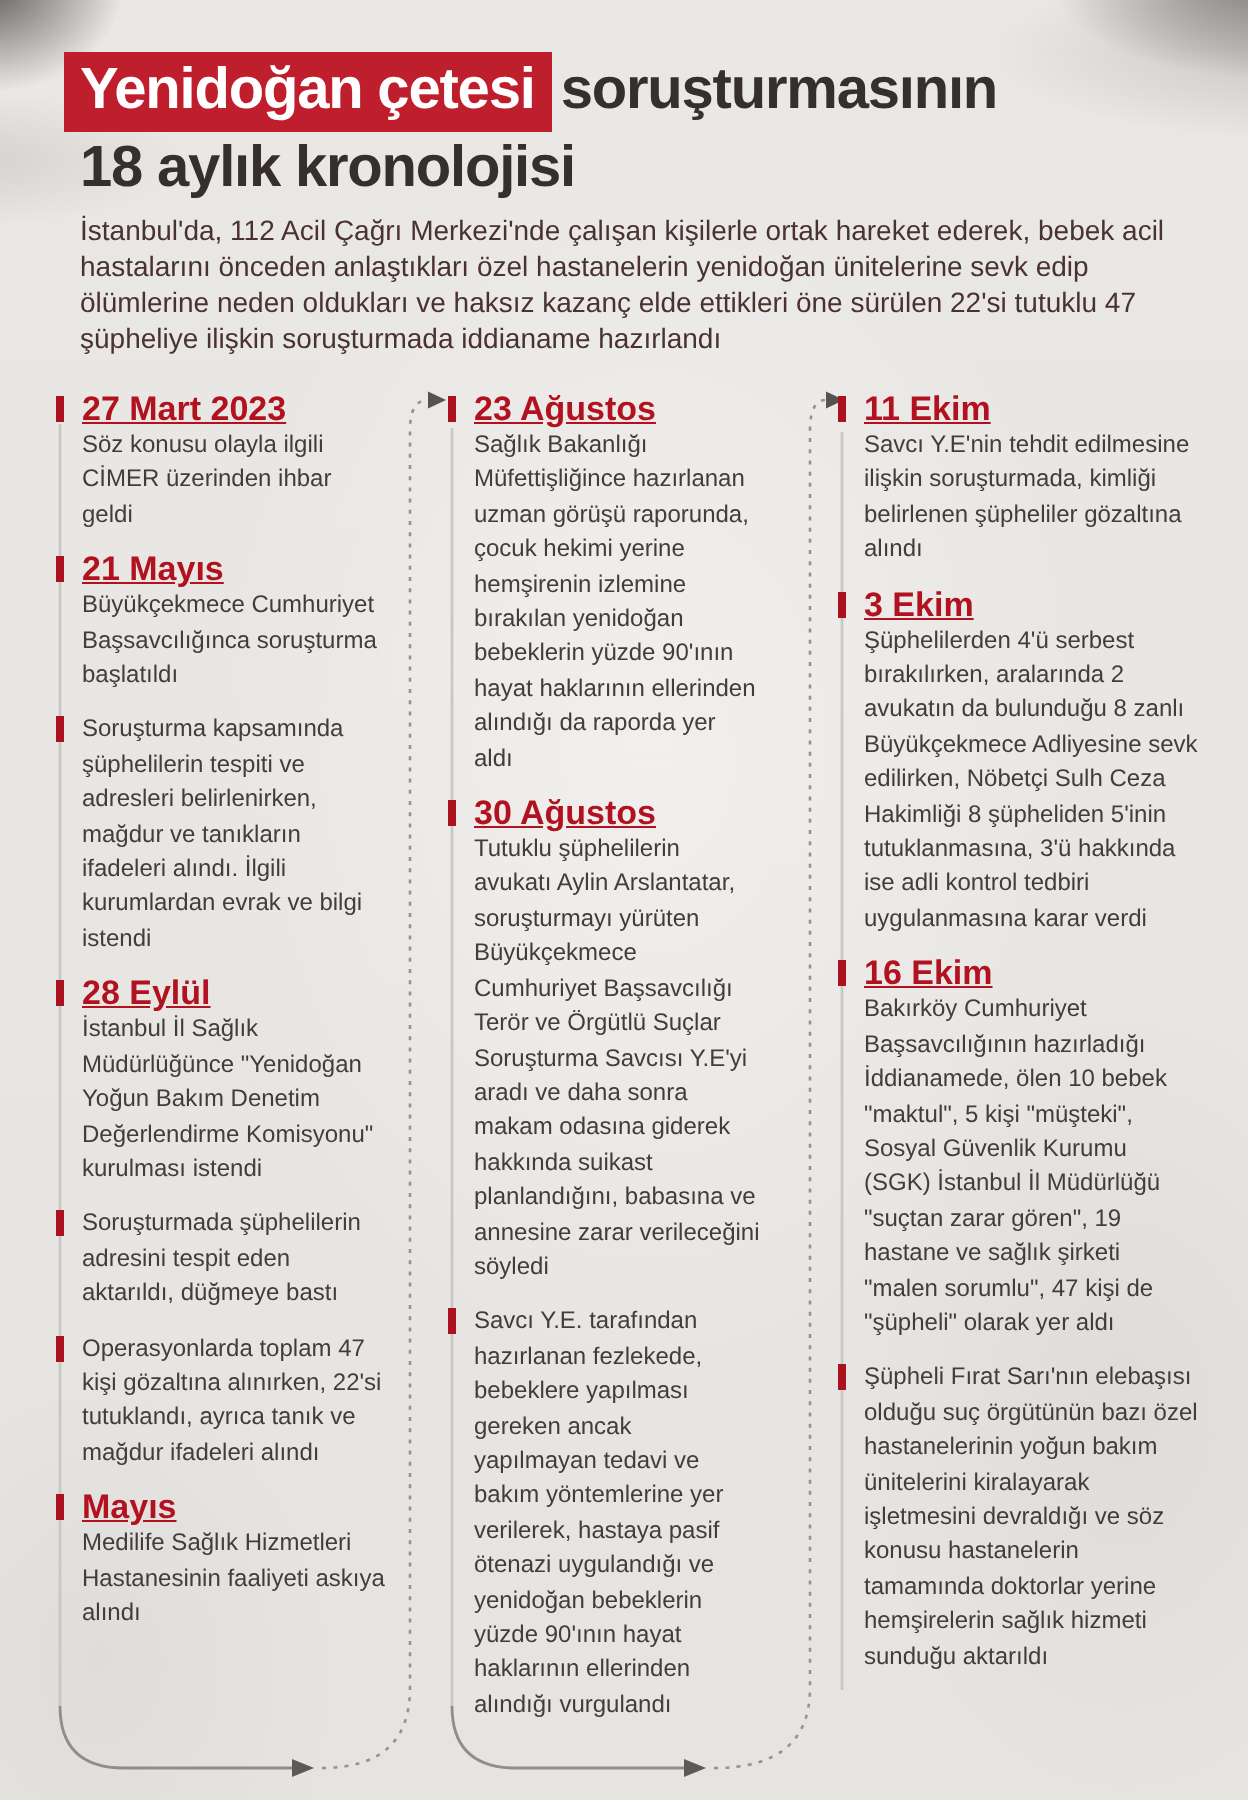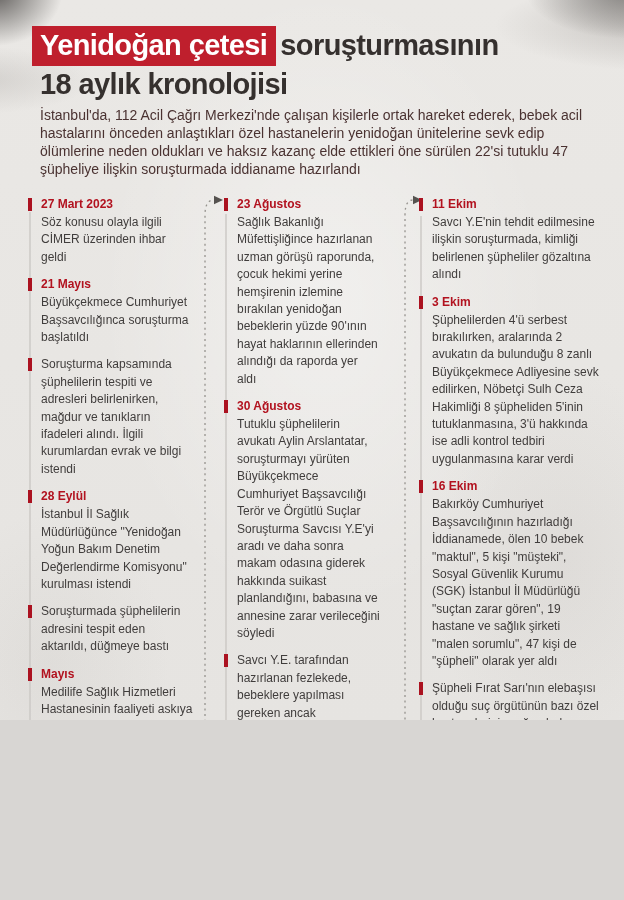--- a/index.html
+++ b/index.html
@@ -1,18 +1,18 @@
 <!DOCTYPE html>
 <html><head>
 <meta charset="utf-8">
 <style>
   html,body{margin:0;padding:0;background:#d8d6d3;}
   .canvas{
     position:relative;
-    width:624px;height:720px;
+    width:624px;height:900px;
     margin:0 auto;
     overflow:hidden;
     font-family:"Liberation Sans","DejaVu Sans",sans-serif;
     background:
       radial-gradient(95px 75px at -6px -8px,  rgba(40,37,35,.72), rgba(40,37,35,0) 72%),
       radial-gradient(150px 70px at 630px -10px, rgba(50,47,45,.55), rgba(50,47,45,0) 70%),
       radial-gradient(220px 60px at 660px 26px, rgba(110,104,99,.28), rgba(110,104,99,0) 75%),
       radial-gradient(150px 45px at -20px 80px, rgba(95,90,85,.16), rgba(95,90,85,0) 75%),
       radial-gradient(300px 420px at 52% 42%, rgba(255,255,255,.38), rgba(255,255,255,0) 75%),
       radial-gradient(180px 260px at 90% 78%, rgba(160,155,150,.12), rgba(160,155,150,0) 75%),
@@ -28,21 +28,21 @@
     position:absolute;left:40px;top:106px;width:552px;
     font-size:14px;line-height:18px;color:#4a3231;font-weight:normal;
   }
   
   .col{position:absolute;top:196px;z-index:2;}
   #col1{left:28px;width:166px;}
   #col2{left:224px;width:156px;}
   #col3{left:419px;width:181px;}
   .entry{position:relative;padding-left:13px;margin-bottom:10px;}
   .tick{position:absolute;left:0;top:2px;width:4px;height:13px;background:#ab1220;}
-  .date{margin:0 0 1px 0;font-size:12px;line-height:17px;font-weight:bold;color:#b2121f;}
+  .date{margin:0 0 1px 0;font-size:17px;line-height:17px;font-weight:bold;color:#b2121f;text-decoration:underline;}
   .date:empty{display:none;}
   .entry p{margin:0;font-size:12px;line-height:17.4px;color:#403d3c;}
   .flow{position:absolute;left:0;top:0;z-index:1;}
 </style>
 </head>
 <body>
 
 <div class="canvas">
 
   <svg class="flow" width="624" height="900" viewBox="0 0 624 900">
@@ -94,20 +94,25 @@
       <h3 class="date">28 Eylül</h3>
       <p>İstanbul İl Sağlık Müdürlüğünce "Yenidoğan Yoğun Bakım Denetim Değerlendirme Komisyonu" kurulması istendi</p>
     </div>
     <div class="entry">
       <span class="tick"></span>
 
       <p>Soruşturmada şüphelilerin adresini tespit eden aktarıldı, düğmeye bastı</p>
     </div>
     <div class="entry">
       <span class="tick"></span>
+
+      <p>Operasyonlarda toplam 47 kişi gözaltına alınırken, 22'si tutuklandı, ayrıca tanık ve mağdur ifadeleri alındı</p>
+    </div>
+    <div class="entry">
+      <span class="tick"></span>
       <h3 class="date">Mayıs</h3>
       <p>Medilife Sağlık Hizmetleri Hastanesinin faaliyeti askıya alındı</p>
     </div>
   </div>
 
   <div class="col" id="col2">
     <div class="entry">
       <span class="tick"></span>
       <h3 class="date">23 Ağustos</h3>
       <p>Sağlık Bakanlığı Müfettişliğince hazırlanan uzman görüşü raporunda, çocuk hekimi yerine hemşirenin izlemine bırakılan yenidoğan bebeklerin yüzde 90'ının hayat haklarının ellerinden alındığı da raporda yer aldı</p>

